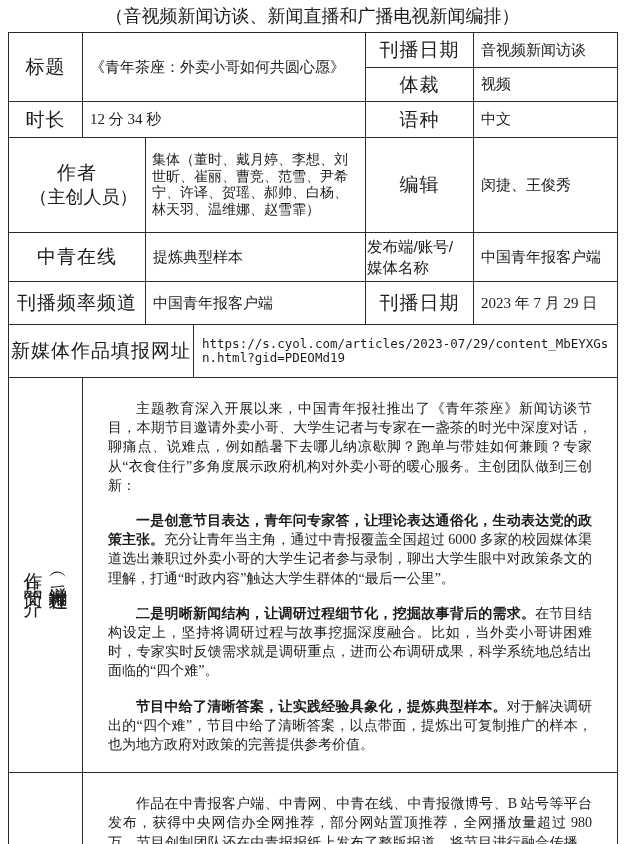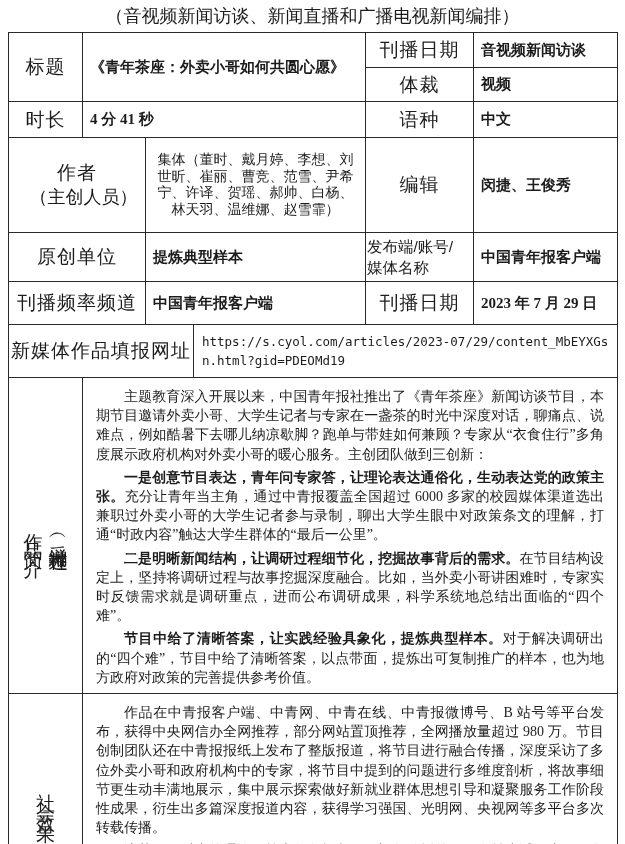--- a/index.html
+++ b/index.html
@@ -30,36 +30,36 @@
     font-size:19px;line-height:24px;letter-spacing:1px;
   }
   td.lbl .sub{font-size:18px;letter-spacing:0;padding-left:13px;}
   td.lbl-sans{
     text-align:left;vertical-align:middle;
     font-family:"Liberation Sans","DejaVu Sans",sans-serif;
     font-size:15.5px;line-height:21px;
   }
   td.val{
     font-size:15px;vertical-align:middle;
-    padding:2px 7px;line-height:19px;font-weight:bold;
+    padding:2px 7px;line-height:19px;
   }
   td.val-center{text-align:left;}
   td.val-names{
-    font-size:14px;line-height:16.5px;padding:14px 6px;vertical-align:middle;text-align:center;
+    font-size:14px;line-height:16.5px;padding:14px 6px;vertical-align:middle;
   }
   td.val-url{
     font-family:"DejaVu Sans Mono","Liberation Mono",monospace;
-    font-size:12.5px;line-height:19px;word-break:break-all;
+    font-size:12.5px;line-height:14px;word-break:break-all;
     vertical-align:middle;padding:2px 8px;
   }
   td.bigcell{
     vertical-align:top;padding:5px 9px 2px 9px;
   }
   .bigcell p{
-    margin:4px;text-indent:2em;text-align:justify;
+    margin:16px;text-indent:2em;text-align:justify;
     font-size:14px;line-height:19.2px;
   }
   .vwrap{
     display:flex;flex-direction:row;justify-content:center;
     align-items:center;gap:1px;height:100%;
   }
   .vtext{
     writing-mode:vertical-rl;
     font-size:19px;line-height:24px;
   }
@@ -93,37 +93,37 @@
       <td class="val">音视频新闻访谈</td>
     </tr>
 
     <tr>
       <td class="lbl" style="height:31px">体裁</td>
       <td class="val">视频</td>
     </tr>
 
     <tr>
       <td class="lbl" style="height:33px">时长</td>
-      <td class="val val-center" colspan="3">4 分 41 秒</td>
+      <td class="val val-center" colspan="3">12 分 34 秒</td>
       <td class="lbl">语种</td>
       <td class="val">中文</td>
     </tr>
 
     <tr>
       <td class="lbl" colspan="2" style="height:74px">
         <div>作者</div>
         <div class="sub">（主创人员）</div>
       </td>
       <td class="val-names" colspan="2">集体（董时、戴月婷、李想、刘世昕、崔丽、曹竞、范雪、尹希宁、许译、贺瑶、郝帅、白杨、林天羽、温维娜、赵雪霏）</td>
       <td class="lbl">编辑</td>
       <td class="val">闵捷、王俊秀</td>
     </tr>
 
     <tr>
-      <td class="lbl" colspan="2" style="height:46px">原创单位</td>
+      <td class="lbl" colspan="2" style="height:46px">中青在线</td>
       <td class="val" colspan="2">提炼典型样本</td>
       <td class="lbl-sans">
         <div>发布端/账号/</div>
         <div>媒体名称</div>
       </td>
       <td class="val">中国青年报客户端</td>
     </tr>
 
     <tr>
       <td class="lbl" colspan="2" style="height:40px">刊播频率频道</td>

